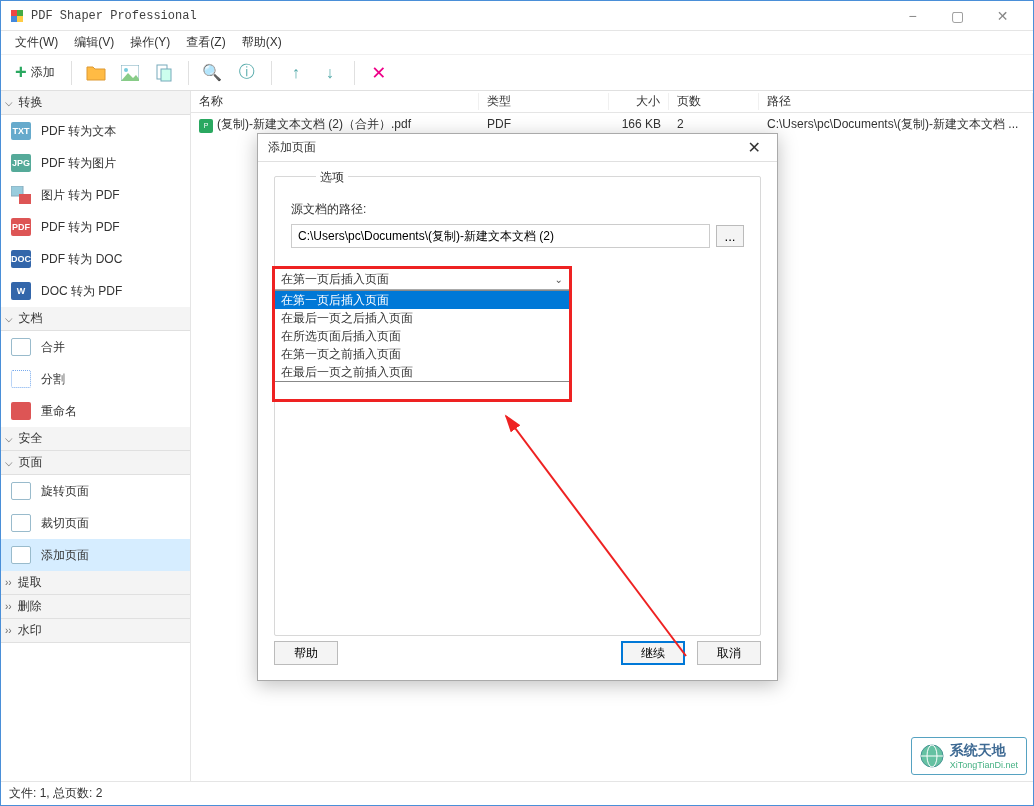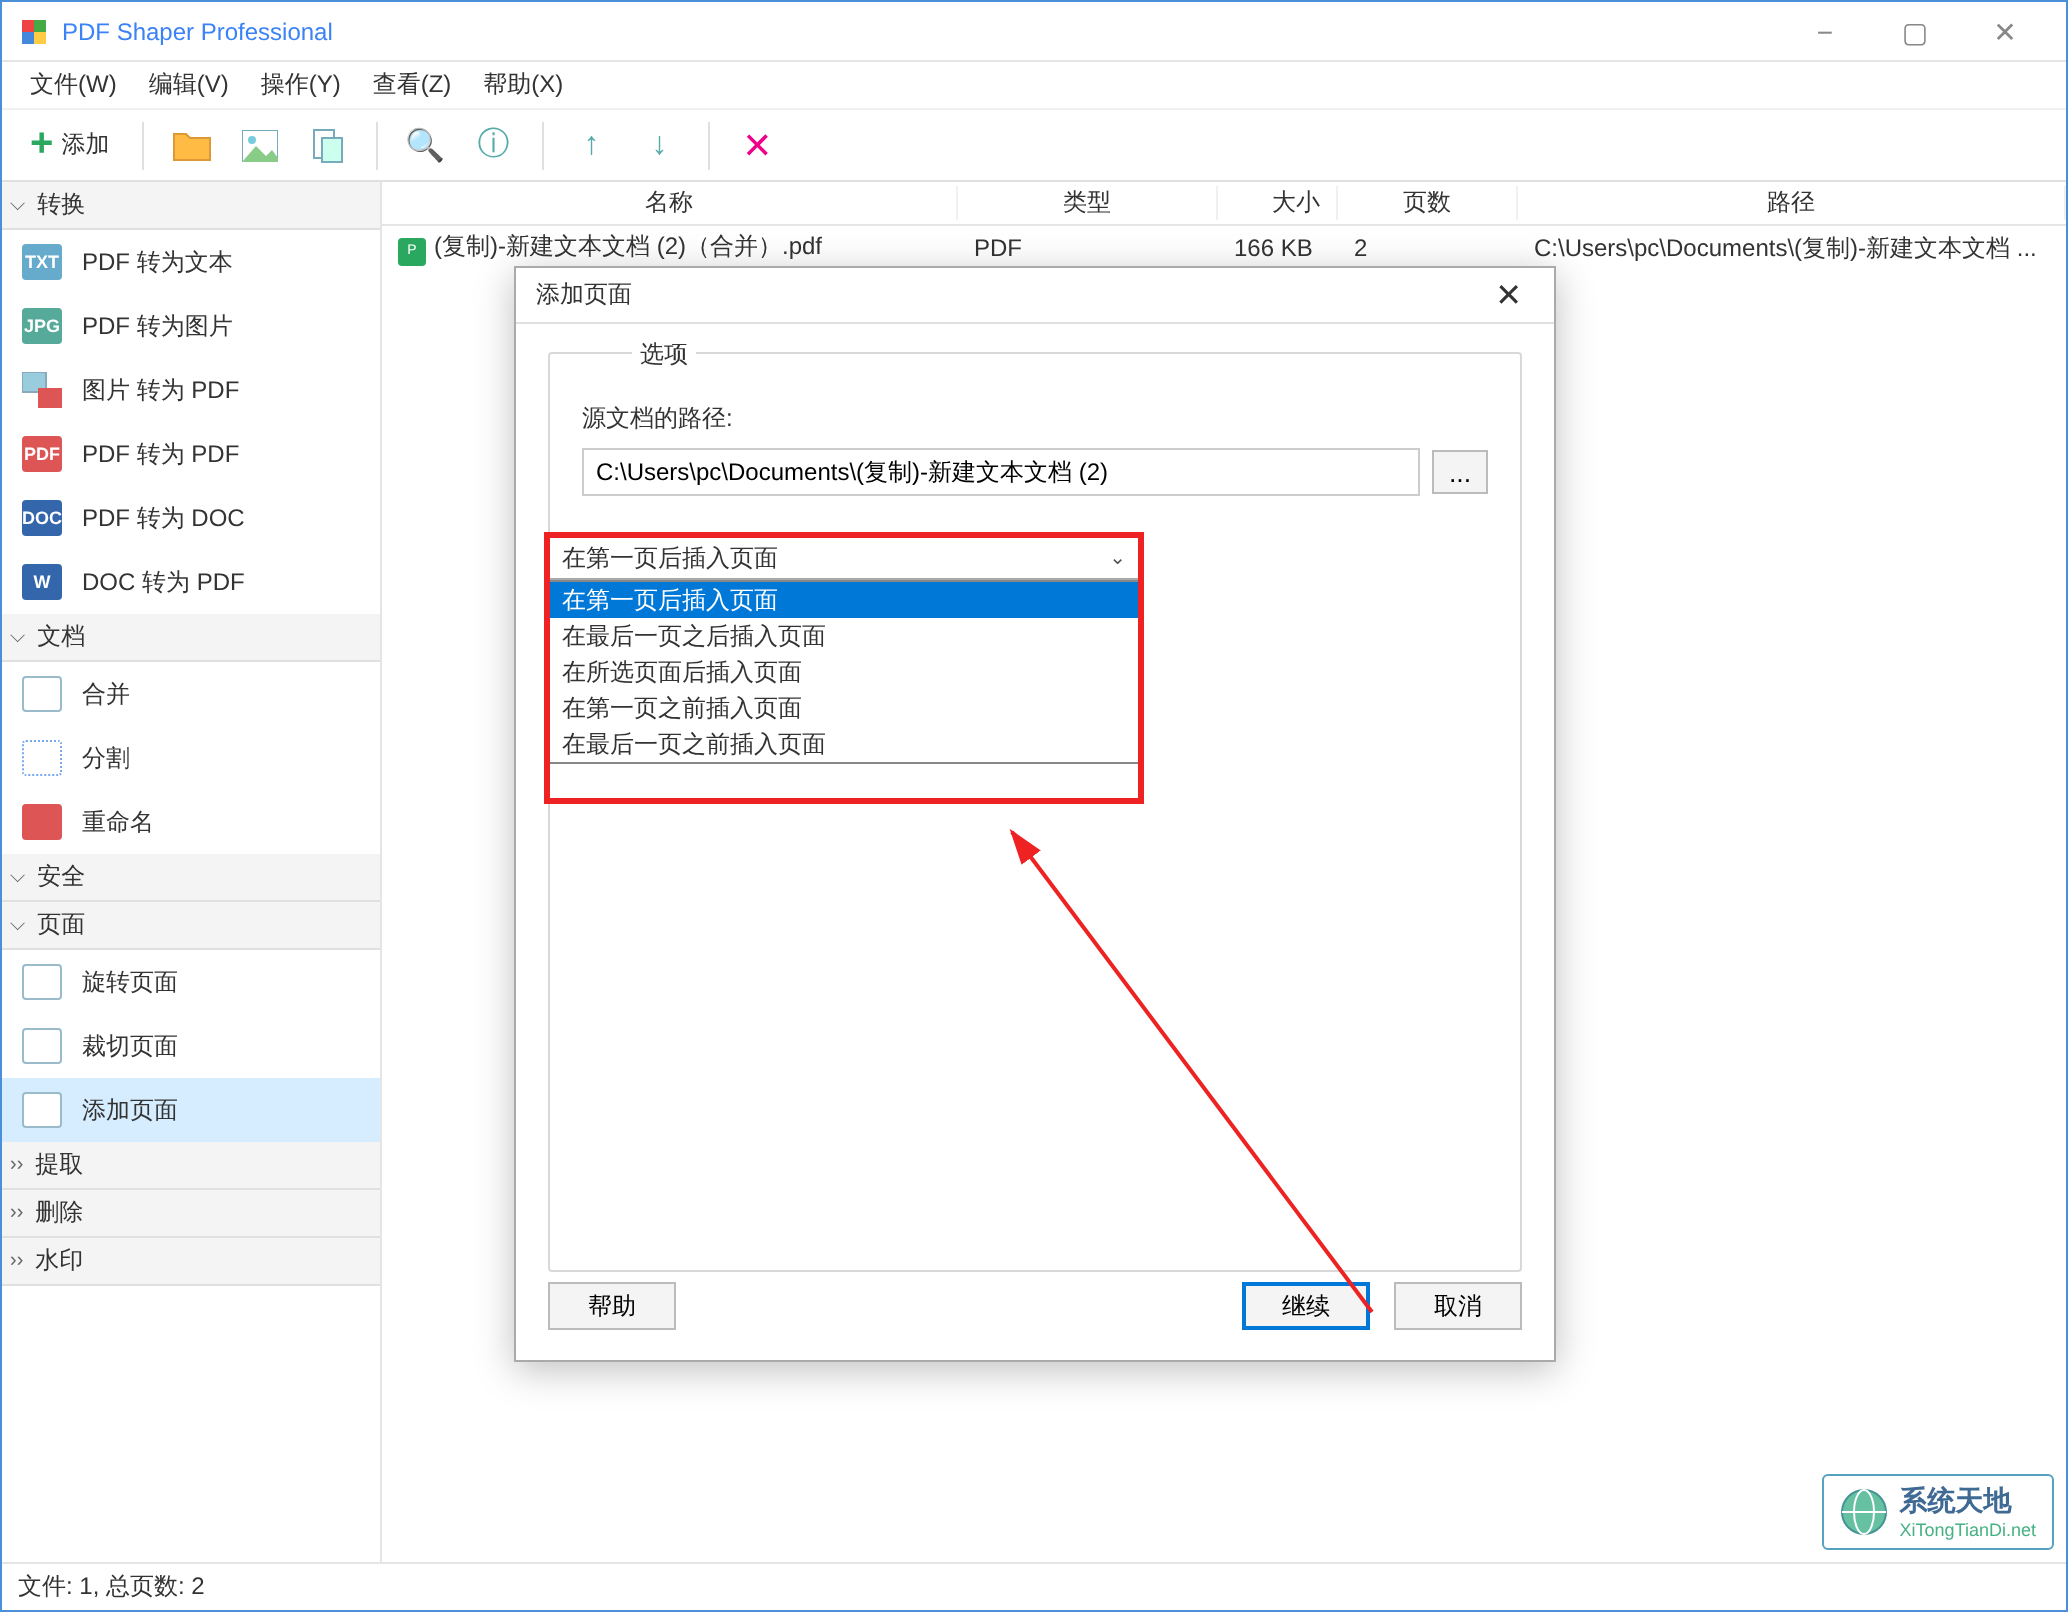--- a/index.html
+++ b/index.html
@@ -1,20 +1,20 @@
 <!DOCTYPE html>
 <html><head>
   <meta charset="utf-8">
   <style>
     * { margin: 0; padding: 0; box-sizing: border-box; font-family: "Microsoft YaHei", "Segoe UI", sans-serif; }
     body { width: 1034px; height: 806px; background: #fff; position: relative; border: 1px solid #4a8fd8; overflow: hidden; font-size: 12px; color: #333; }
 
     .titlebar { height: 30px; background: #fff; display: flex; align-items: center; padding: 0 8px; border-bottom: 1px solid #e5e5e5; }
     .titlebar .app-icon { width: 16px; height: 16px; margin-right: 6px; }
-    .titlebar .title-text { flex: 1; color: #3b82f6; font-size: 12px; }
+    .titlebar .title-text { flex: 1; color: #404040; font-size: 12px; font-family: Liberation Mono, monospace; }
     .win-btns { display: flex; }
     .win-btn { width: 45px; height: 28px; display: flex; align-items: center; justify-content: center; color: #888; }
     .win-btn span { font-size: 14px; }
 
     .menubar { height: 24px; display: flex; align-items: center; padding: 0 6px; background: #fff; border-bottom: 1px solid #f0f0f0; }
     .menu-item { padding: 2px 8px; font-size: 12px; color: #333; }
 
     .toolbar { height: 36px; background: #fff; display: flex; align-items: center; padding: 0 8px; border-bottom: 1px solid #e0e0e0; gap: 6px; }
     .tb-sep { width: 1px; height: 24px; background: #e0e0e0; margin: 0 4px; }
     .tb-btn { width: 28px; height: 28px; display: flex; align-items: center; justify-content: center; border-radius: 2px; }
@@ -36,21 +36,21 @@
     .ic-txt { background: #6ac; }
     .ic-jpg { background: #5a9; }
     .ic-pdf { background: #d55; }
     .ic-doc { background: #36a; }
     .ic-page { border: 1px solid #9bc; background: #fff; }
     .ic-split { background: #fff; border: 1px dotted #7ae; }
     .ic-mix { width: 20px; height: 18px; }
 
     .content { flex: 1; position: relative; }
     .col-headers { height: 22px; display: flex; align-items: center; background: #fff; border-bottom: 1px solid #e5e5e5; font-size: 12px; color: #333; }
-    .col-h { padding: 0 8px; border-right: 1px solid #f0f0f0; text-align: center; }
+    .col-h { padding: 0 8px; border-right: 1px solid #f0f0f0; }
     .file-rows { }
     .file-row { height: 22px; display: flex; align-items: center; font-size: 12px; }
     .fr-cell { padding: 0 8px; overflow: hidden; white-space: nowrap; text-overflow: ellipsis; }
     .pdf-file-ic { display: inline-block; width: 14px; height: 14px; background: #2aa860; color: #fff; font-size: 7px; border-radius: 2px; margin-right: 4px; text-align: center; line-height: 14px; }
 
     .statusbar { height: 24px; display: flex; align-items: center; padding: 0 8px; border-top: 1px solid #e5e5e5; background: #fff; font-size: 12px; }
 
     
     .dialog { position: absolute; left: 256px; top: 132px; width: 521px; height: 548px; background: #fff; border: 1px solid #aaa; box-shadow: 0 4px 18px rgba(0,0,0,0.25); z-index: 100; }
     .dlg-titlebar { height: 28px; display: flex; align-items: center; padding: 0 10px; border-bottom: 1px solid #e0e0e0; }
@@ -253,21 +253,21 @@
       <div class="col-h" style="width:288px">名称</div>
       <div class="col-h" style="width:130px">类型</div>
       <div class="col-h" style="width:60px;text-align:right">大小</div>
       <div class="col-h" style="width:90px">页数</div>
       <div class="col-h" style="flex:1">路径</div>
     </div>
     <div class="file-rows">
       <div class="file-row">
         <div class="fr-cell" style="width:288px"><span class="pdf-file-ic">P</span><span>(复制)-新建文本文档 (2)（合并）.pdf</span></div>
         <div class="fr-cell" style="width:130px">PDF</div>
-        <div class="fr-cell" style="width:60px;text-align:left">166 KB</div>
+        <div class="fr-cell" style="width:60px;text-align:right">166 KB</div>
         <div class="fr-cell" style="width:90px">2</div>
         <div class="fr-cell" style="flex:1">C:\Users\pc\Documents\(复制)-新建文本文档 ...</div>
       </div>
     </div>
   </div>
 </div>
 
 <div class="statusbar">
   <span>文件: 1, 总页数: 2</span>
 </div>

